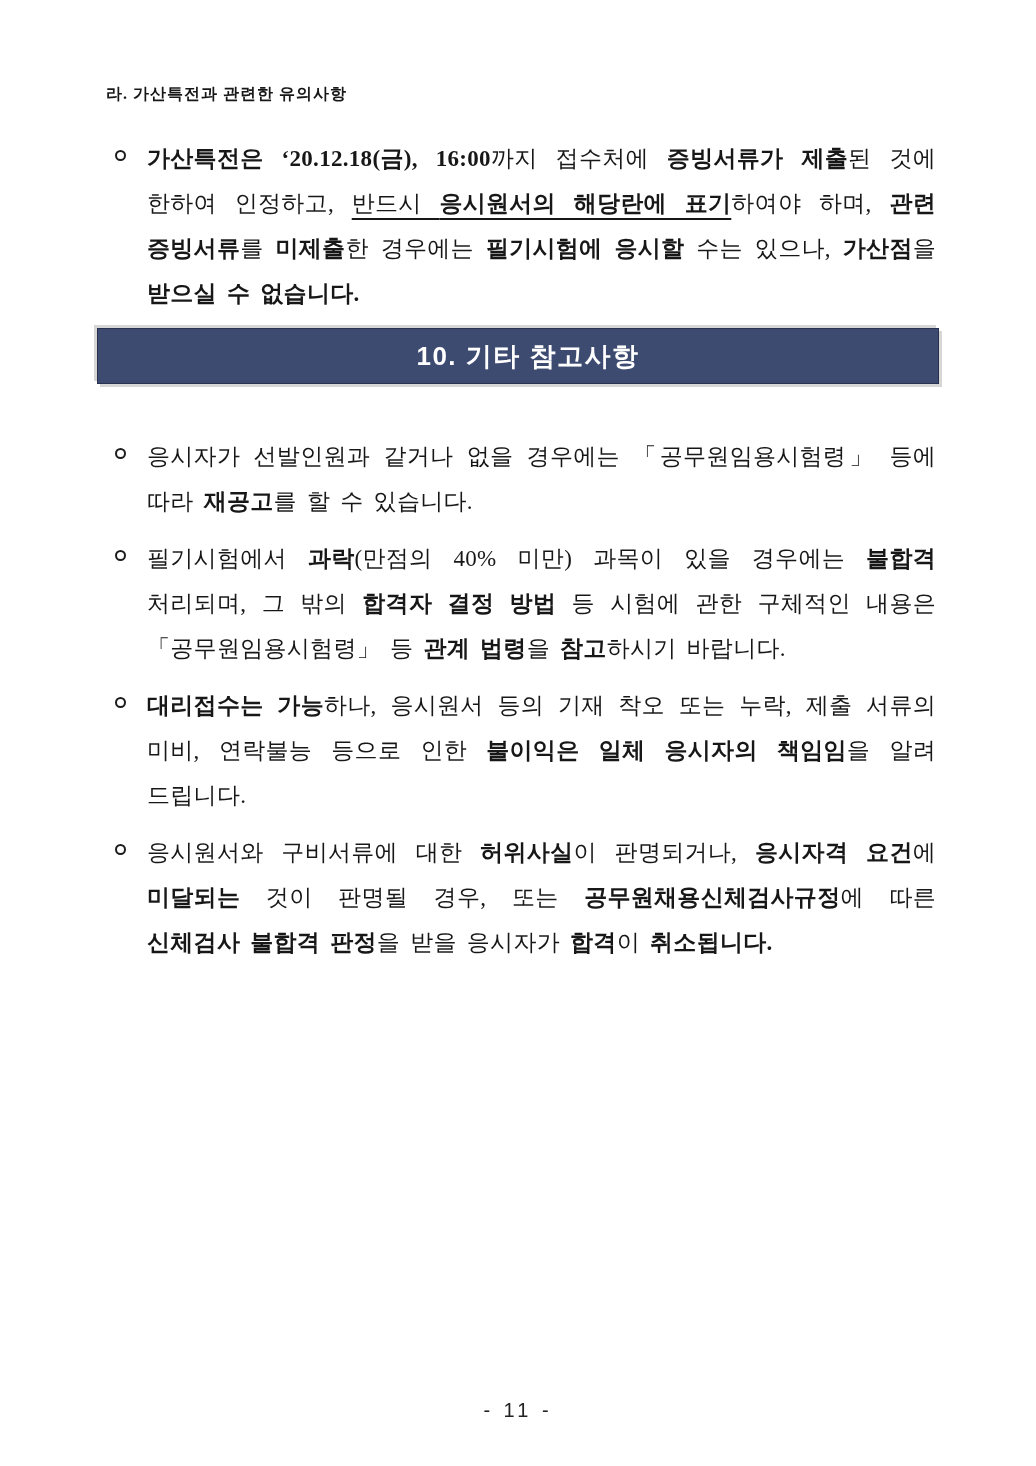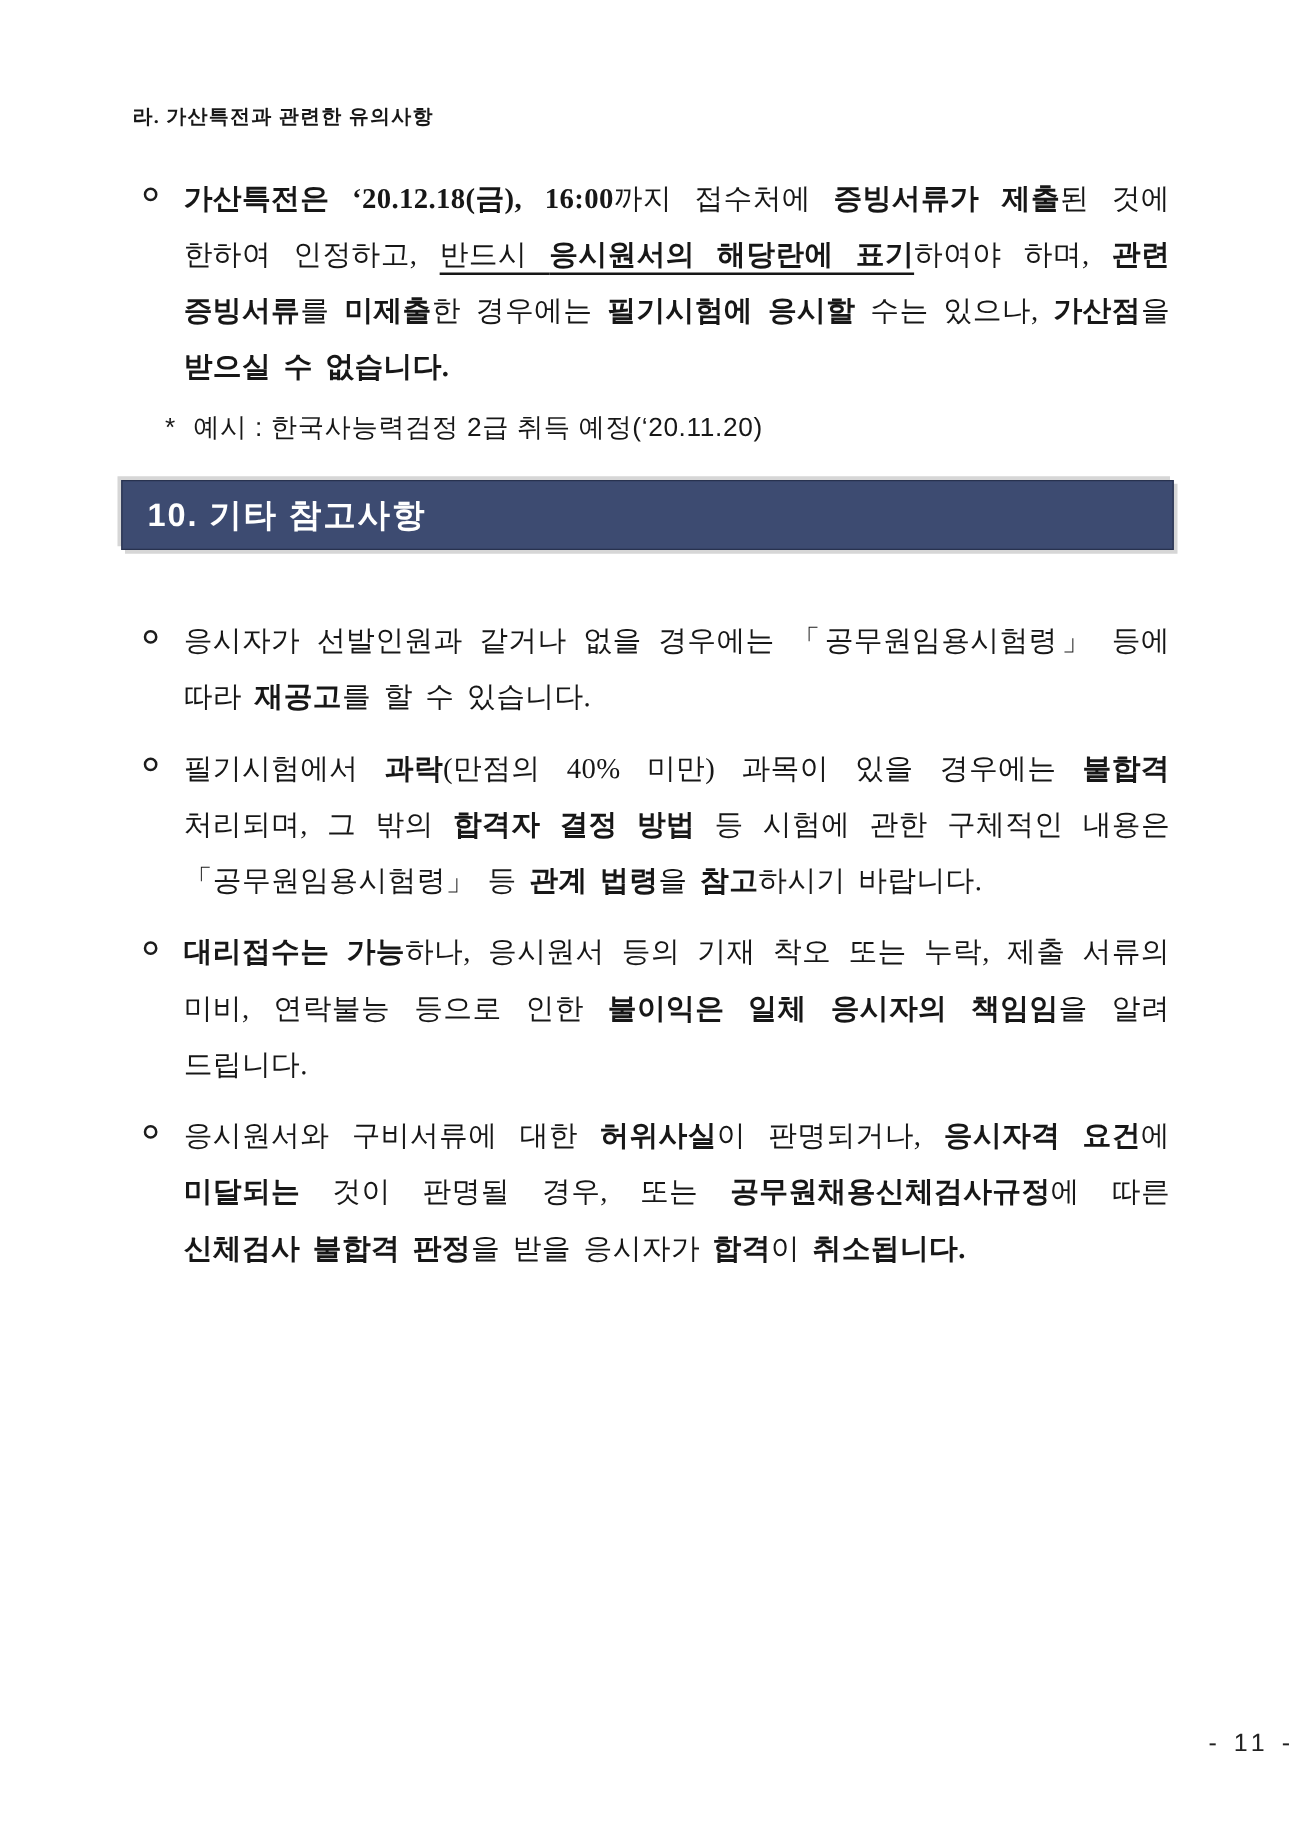--- a/index.html
+++ b/index.html
@@ -60,58 +60,56 @@
   .section-banner {
     margin: 0 -3px;
     height: 56px;
     background: #3d4b71;
     border: 1px solid #28324f;
     box-shadow: -3px -3px 0 #d6d6d6, 3px 3px 0 #d6d6d6;
     display: flex;
     align-items: center;
     padding-left: 20px;
     box-sizing: border-box;
+    justify-content: center;
   }
   .section-banner-title {
     font-family: "Liberation Sans", "DejaVu Sans", sans-serif;
     font-size: 26px;
     font-weight: bold;
     color: #ffffff;
     letter-spacing: 1.5px;
   }
   .section-body { margin-top: 50px; }
   .page-footer {
     position: absolute;
-    bottom: 59px;
+    bottom: 44px;
     left: 0;
     width: 100%;
-    text-align: right;
+    text-align: center;
     font-family: "Liberation Sans", "DejaVu Sans", sans-serif;
     font-size: 20px;
     letter-spacing: 4px;
     color: #222222;
   }
 </style>
 </head>
 <body>
 
 <div class="content">
 
   <h1 class="doc-heading">라. 가산특전과 관련한 유의사항</h1>
 
   <div>
       <p class="bullet">
     <span class="marker-circle"></span>
     <span><span class="bold">가산특전은 ‘20.12.18(금), 16:00</span><span>까지 접수처에 </span><span class="bold">증빙서류가 제출</span><span>된 것에 한하여 인정하고, </span><span class="ul">반드시 </span><span class="bold ul">응시원서의 해당란에 표기</span><span>하여야 하며, </span><span class="bold">관련 증빙서류</span><span>를 </span><span class="bold">미제출</span><span>한 경우에는 </span><span class="bold">필기시험에 응시할</span><span> 수는 있으나, </span><span class="bold">가산점</span><span>을 </span><span class="bold">받으실 수 없습니다.</span></span>
   </p>
     </div>
 
-  <p class="example-note">
-    <span class="star">*</span><span>예시 : 한국사능력검정 2급 취득 예정(‘20.11.20)</span>
-  </p>
 
   <div class="section-banner">
     <span class="section-banner-title">10. 기타 참고사항</span>
   </div>
 
   <div class="section-body">
       <p class="bullet">
     <span class="marker-circle"></span>
     <span><span>응시자가 선발인원과 같거나 없을 경우에는 「공무원임용시험령」 등에 따라 </span><span class="bold">재공고</span><span>를 할 수 있습니다.</span></span>
   </p>

